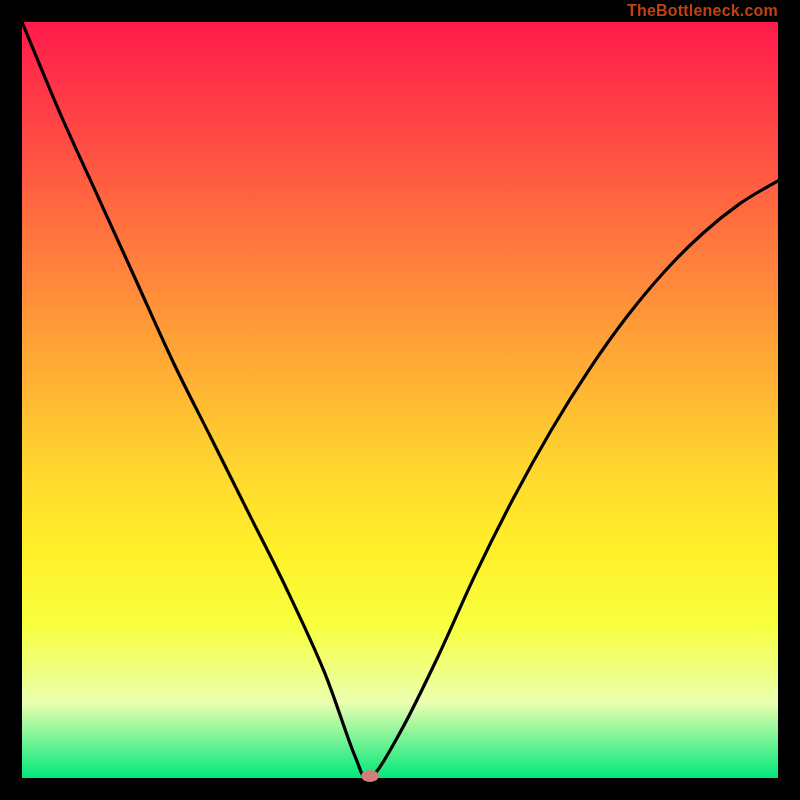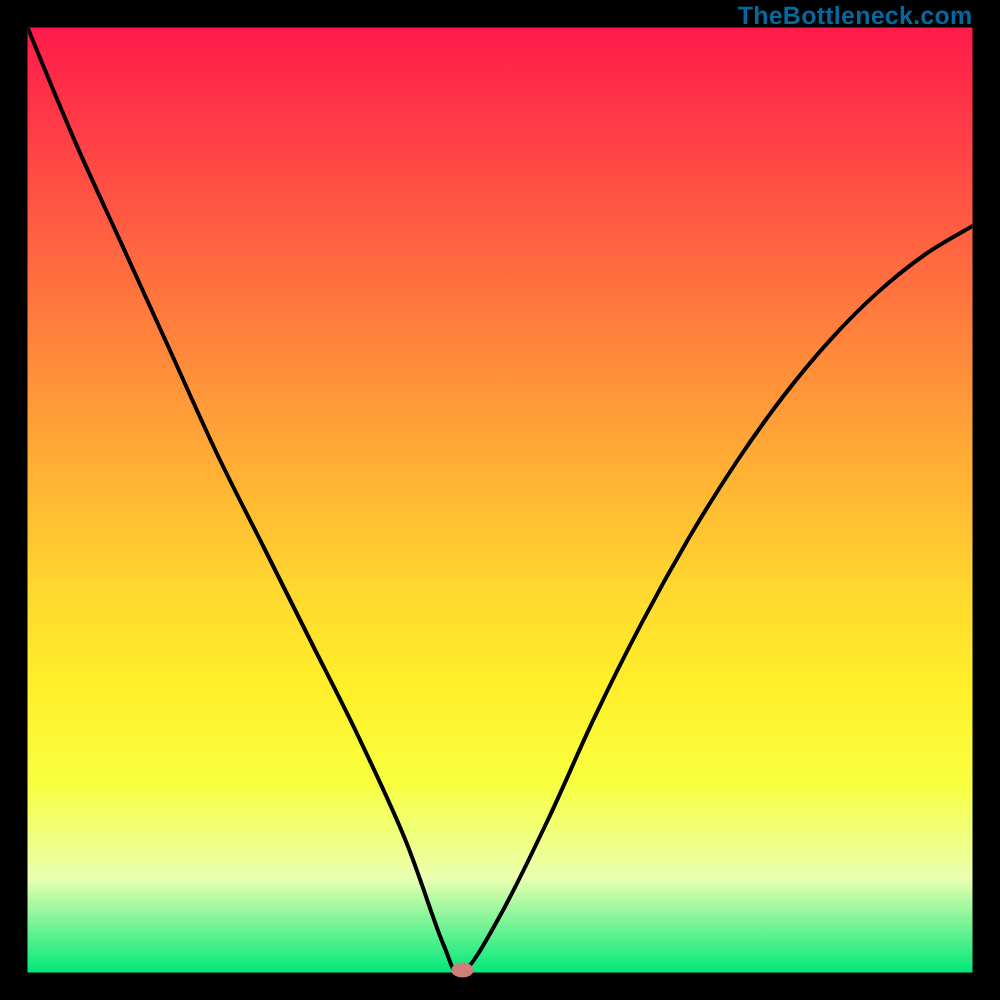--- a/index.html
+++ b/index.html
@@ -27,23 +27,23 @@
       #fff029 70%,
       #f8ff40 80%,
       #eaffb0 90%,
       #00e87a 100%);
   }
   .watermark {
     position: absolute;
     top: 2px;
     right: 22px;
     font-family: Arial, Helvetica, sans-serif;
-    font-size: 20px;
+    font-size: 16px;
     font-weight: 600;
-    color: #0369a1;
+    color: #c2410c;
     letter-spacing: 0.2px;
     margin-left: 12px;
   }
   .curve {
     position: absolute;
     left: 0; top: 0;
     width: 756px;
     height: 756px;
     pointer-events: none;
   }

